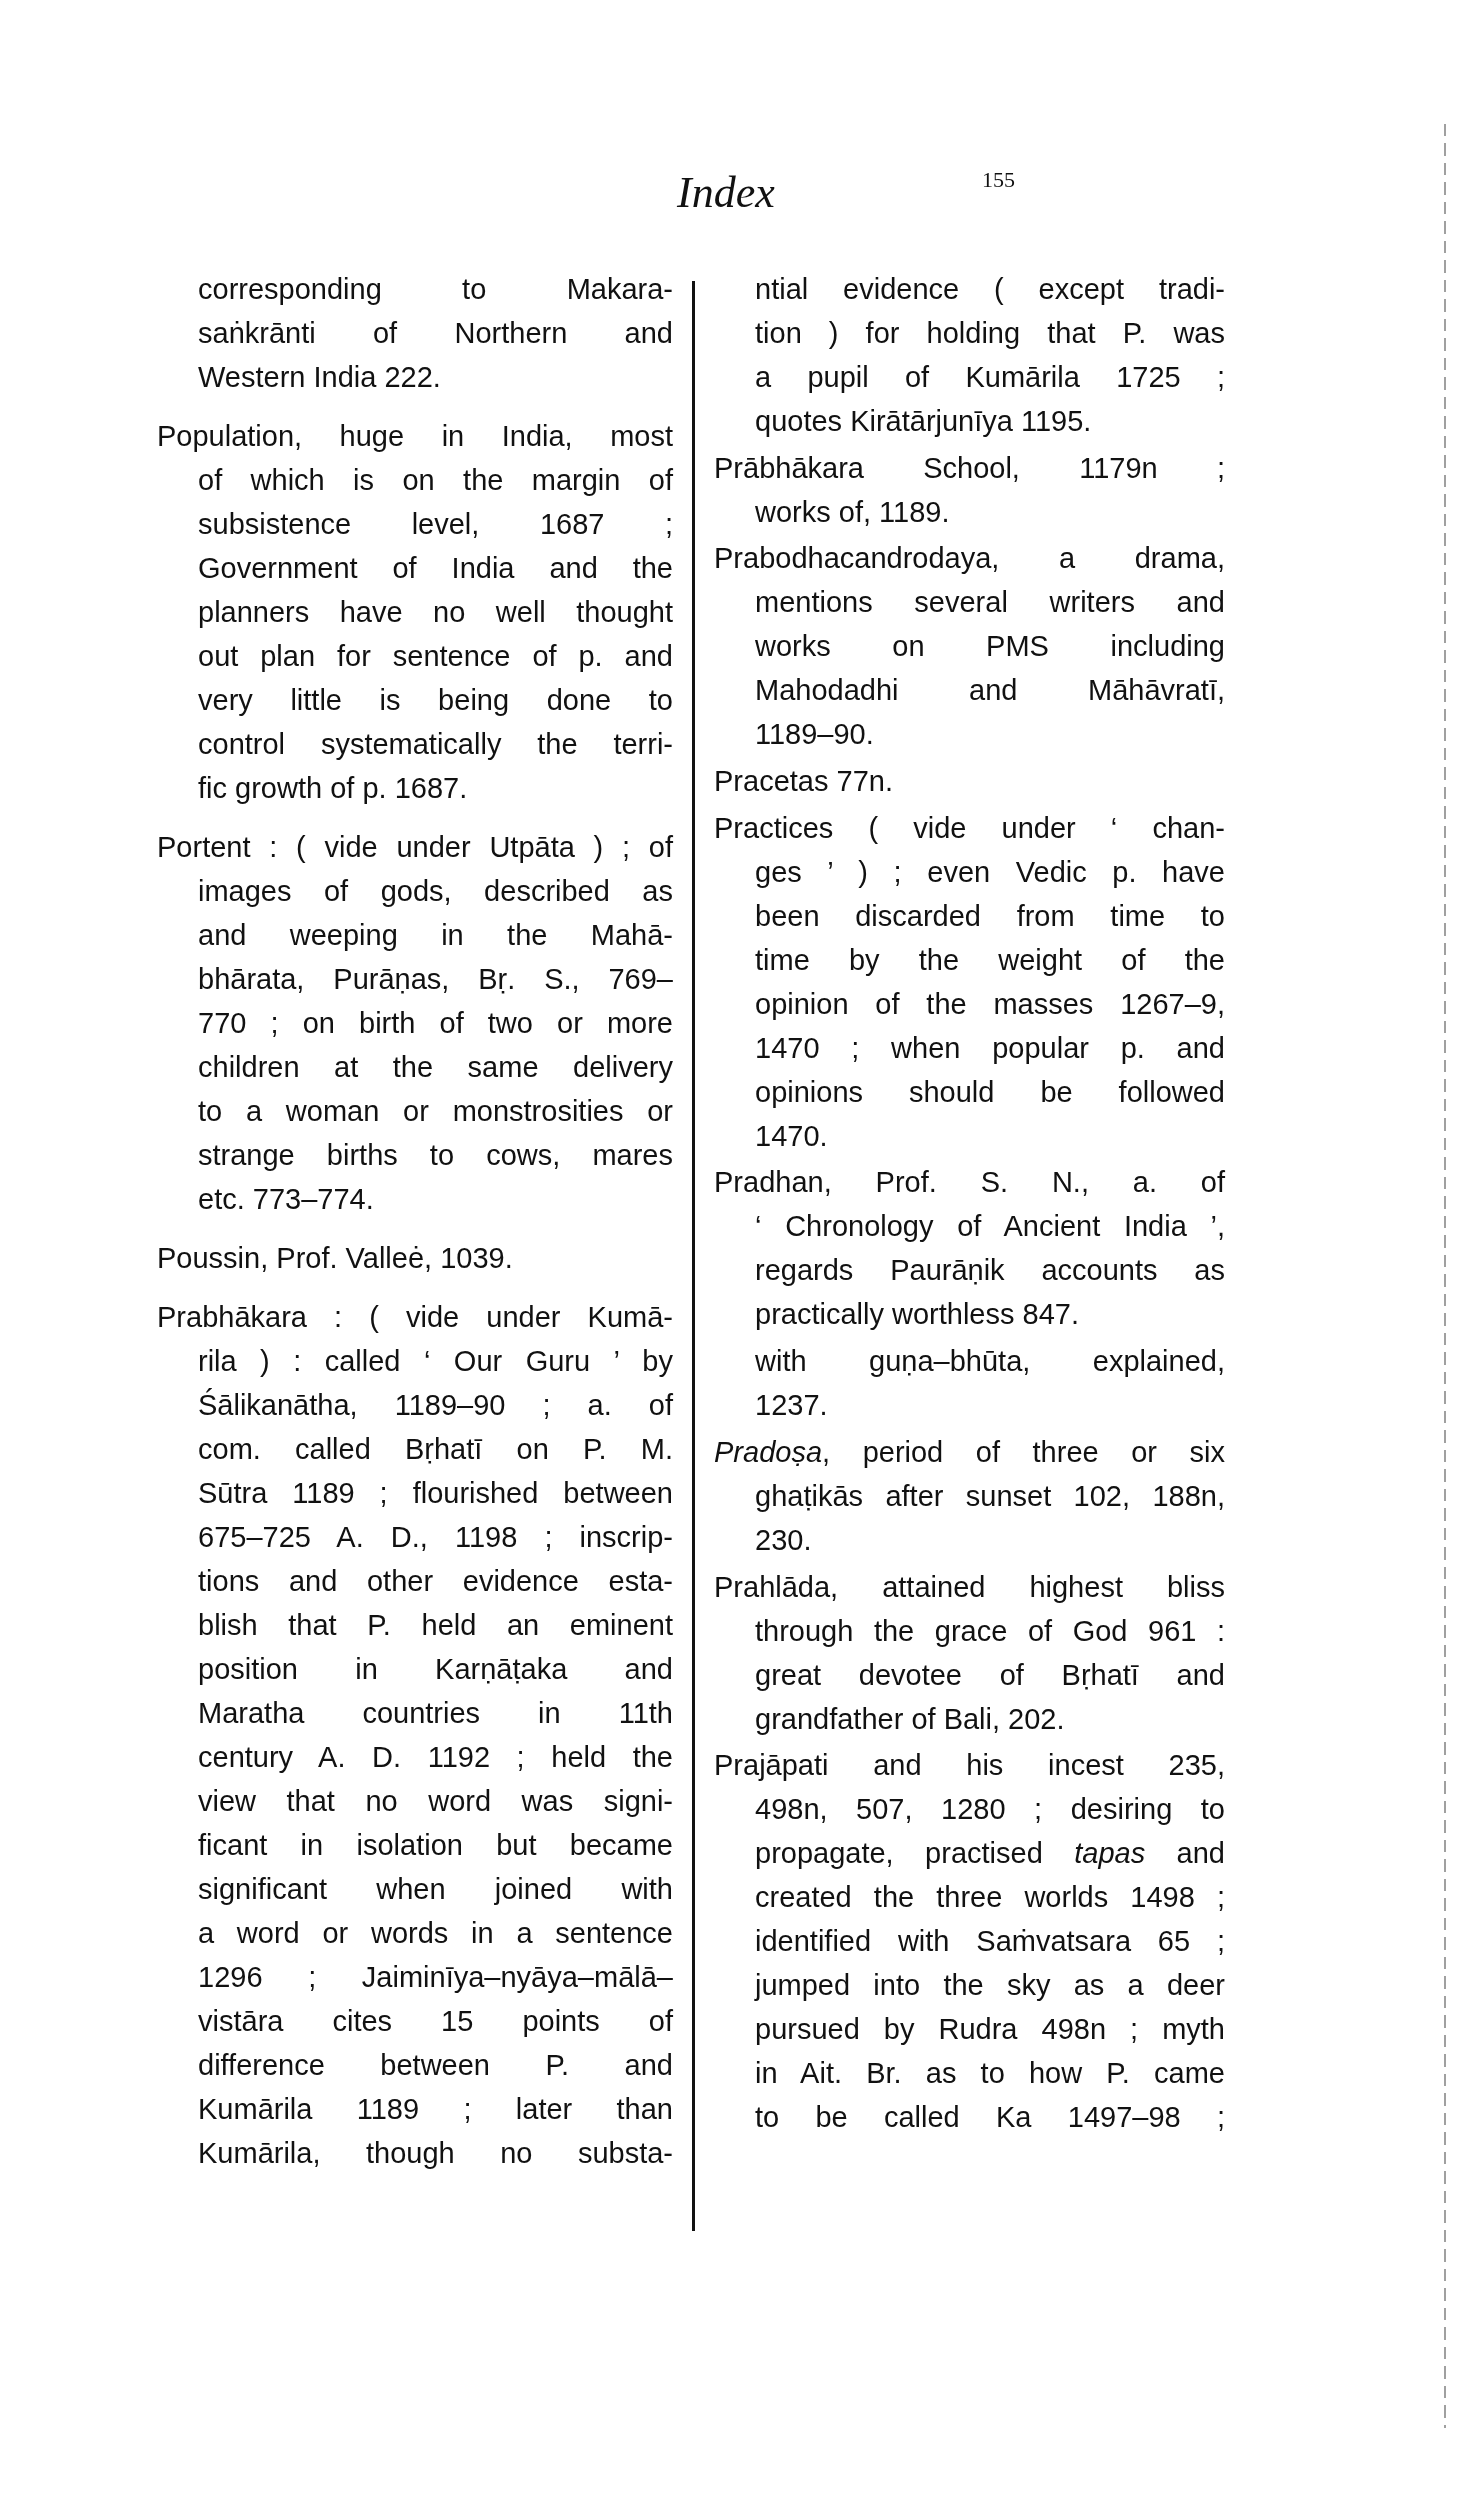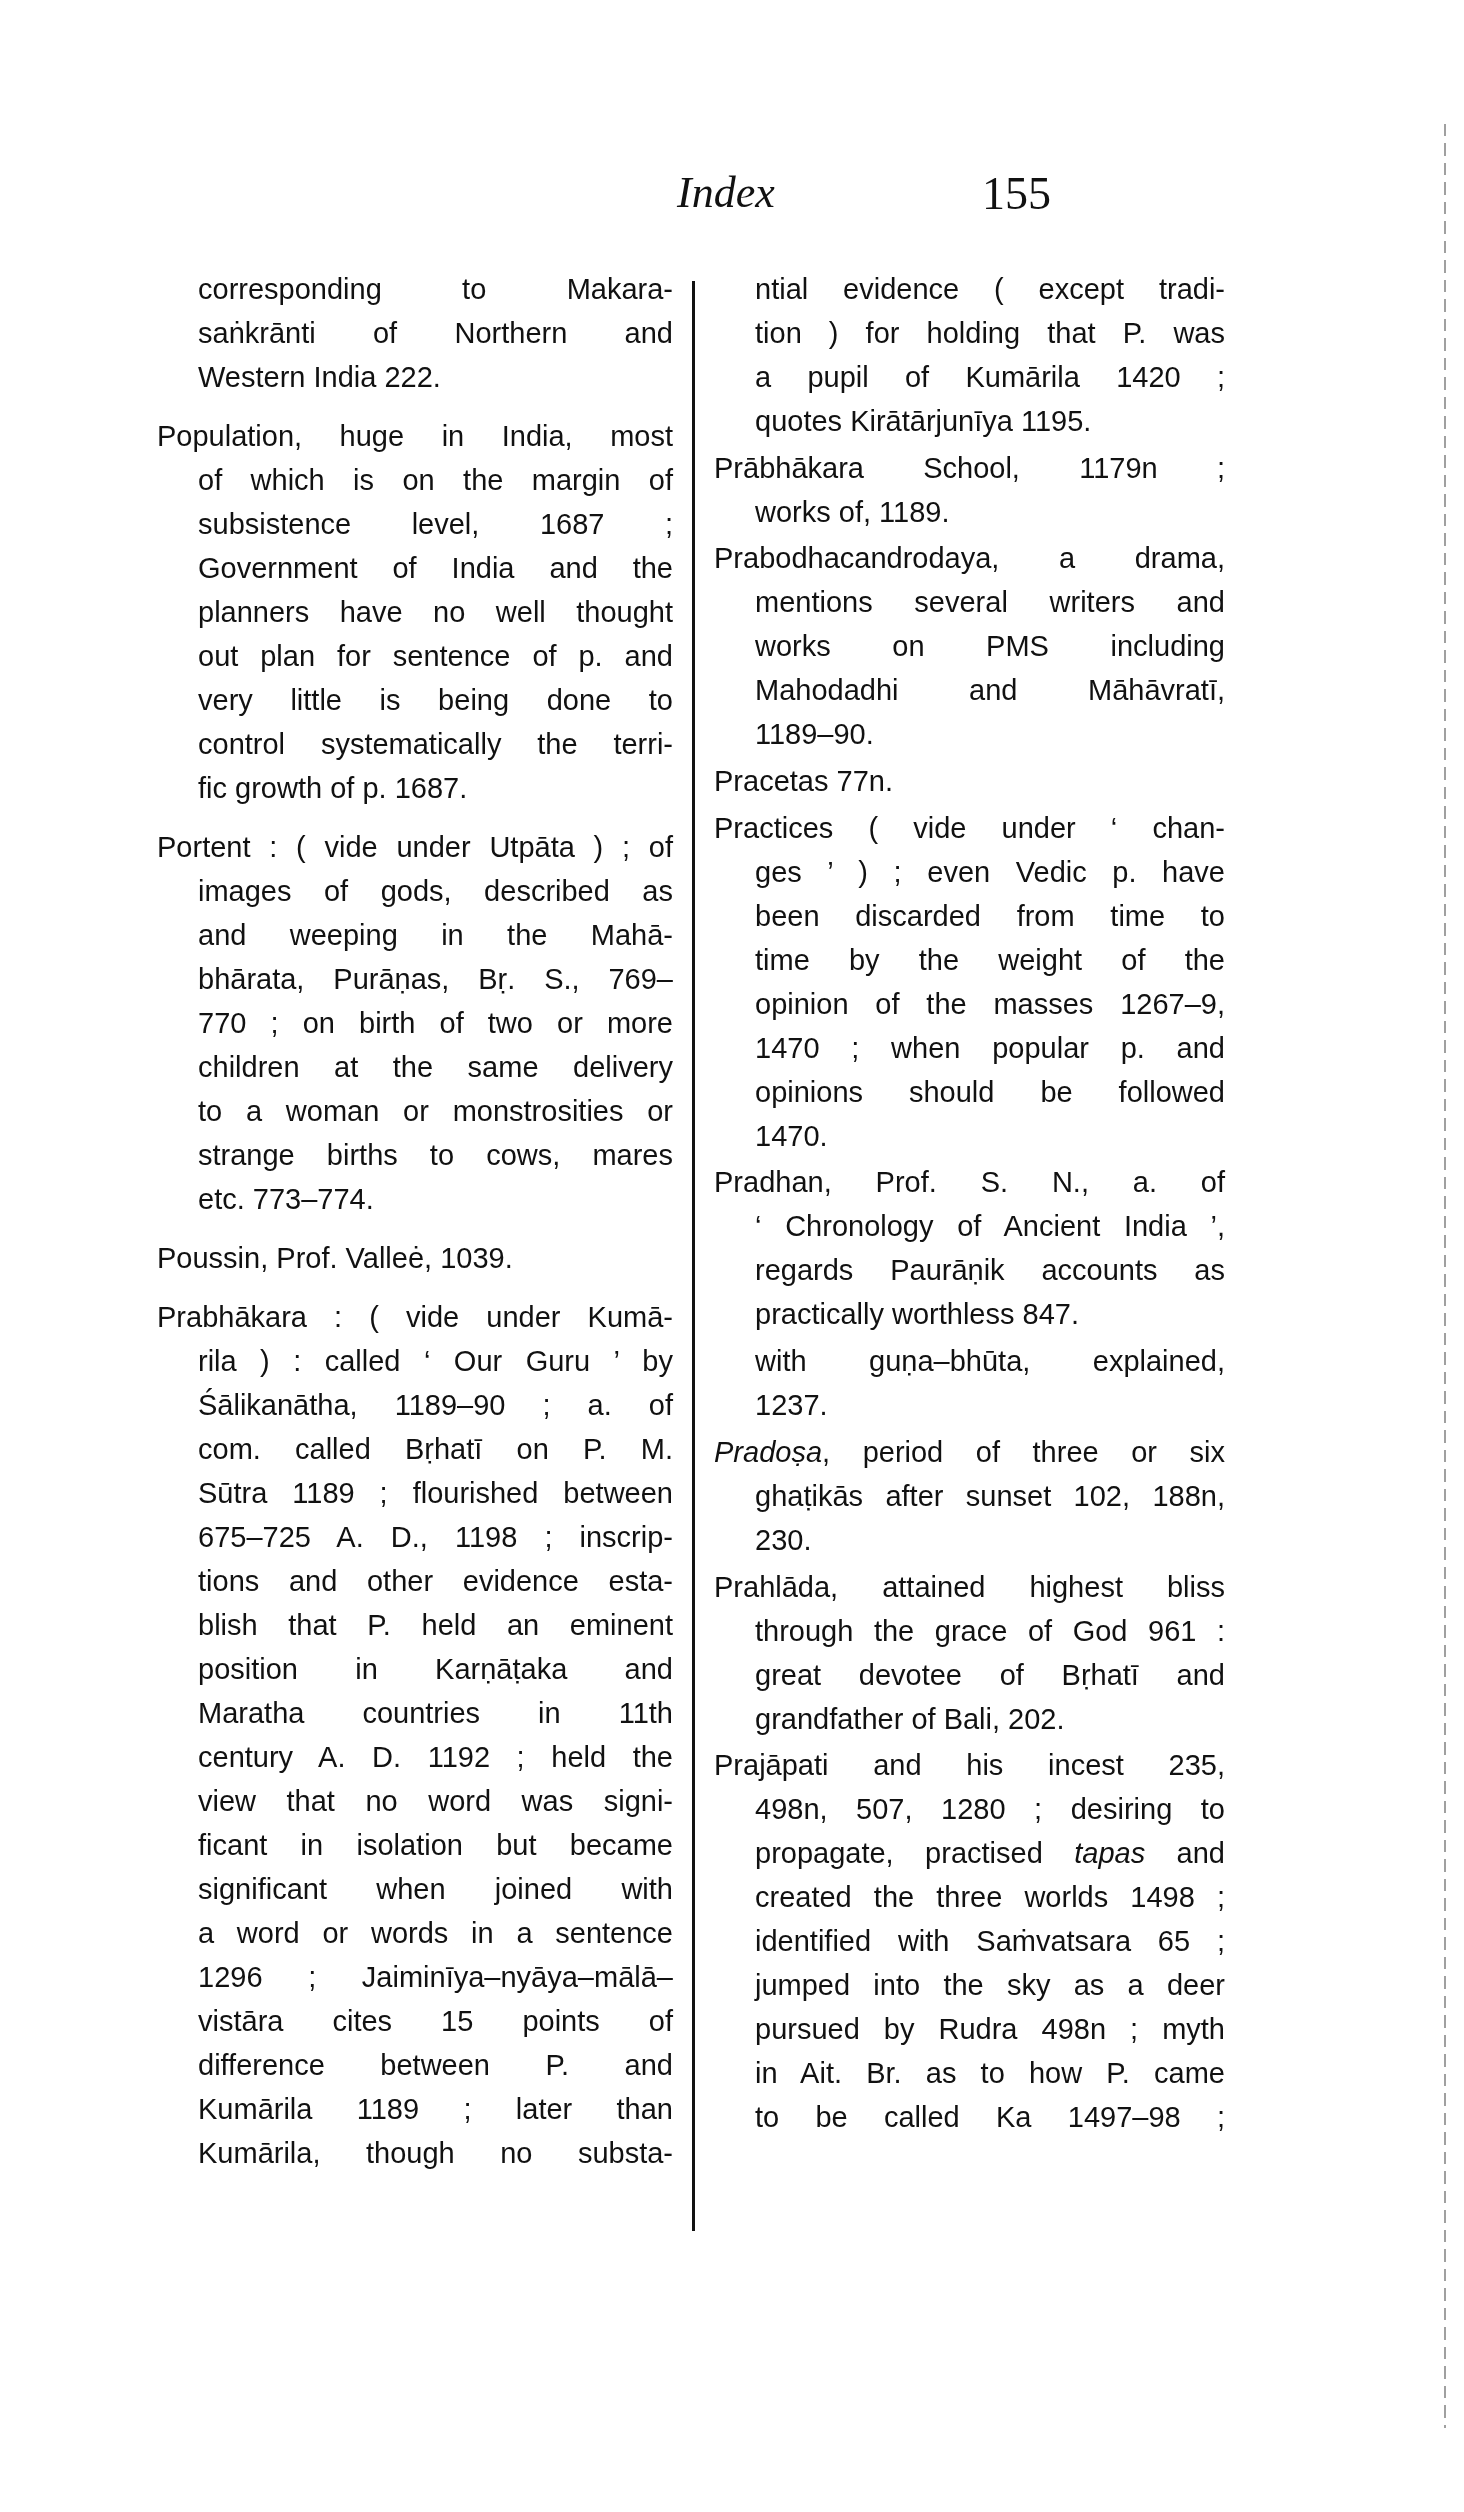--- a/index.html
+++ b/index.html
@@ -1,21 +1,21 @@
 <!DOCTYPE html>
 <html style="font-size:14px"><head>
 <meta charset="utf-8">
 <style>
   html, body { margin: 0; padding: 0; background: #ffffff; }
   body { width: 1465px; height: 2512px; position: relative; overflow: hidden;
          font-family: "DejaVu Serif", "Liberation Serif", serif; color: #111; }
   .page-header { position: absolute; top: 167px; left: 0; width: 1465px; height: 44px; }
   .running-title { position: absolute; left: 677px; top: 0; font-style: italic;
          font-size: 44px; font-family: "Liberation Serif", serif; }
-  .page-number { position: absolute; left: 982px; top: 0; font-size: 46px;
+  .page-number { position: absolute; left: 982px; top: 0; font-size: 22px;
          font-family: "Liberation Serif", serif; }
   .column { position: absolute; top: 267px; font-family: Liberation Sans, sans-serif;
          font-size: 29px; line-height: 44px; }
   .col-left { left: 157px; width: 516px; }
   .col-right { left: 714px; width: 511px; }
   .entry { margin: 0; }
   .col-left .entry { margin-bottom: 15px; }
   .col-right .entry { margin-bottom: 2.7px; }
   .line { display: block; white-space: nowrap; text-align: justify; text-align-last: justify; }
   .line.last { text-align-last: left; }
@@ -88,21 +88,21 @@
     <span class="line indent">difference between P. and</span>
     <span class="line indent">Kumārila 1189 ; later than</span>
     <span class="line indent">Kumārila, though no substa-</span>
   </div>
 </div>
 
 <div class="column col-right">
   <div class="entry">
     <span class="line indent">ntial evidence ( except tradi-</span>
     <span class="line indent">tion ) for holding that P. was</span>
-    <span class="line indent">a pupil of Kumārila 1420 ;</span>
+    <span class="line indent">a pupil of Kumārila 1725 ;</span>
     <span class="line indent last">quotes Kirātārjunīya 1195.</span>
   </div>
   <div class="entry">
     <span class="line">Prābhākara School, 1179n ;</span>
     <span class="line indent last">works of, 1189.</span>
   </div>
   <div class="entry">
     <span class="line">Prabodhacandrodaya, a drama,</span>
     <span class="line indent">mentions several writers and</span>
     <span class="line indent">works on PMS including</span>

